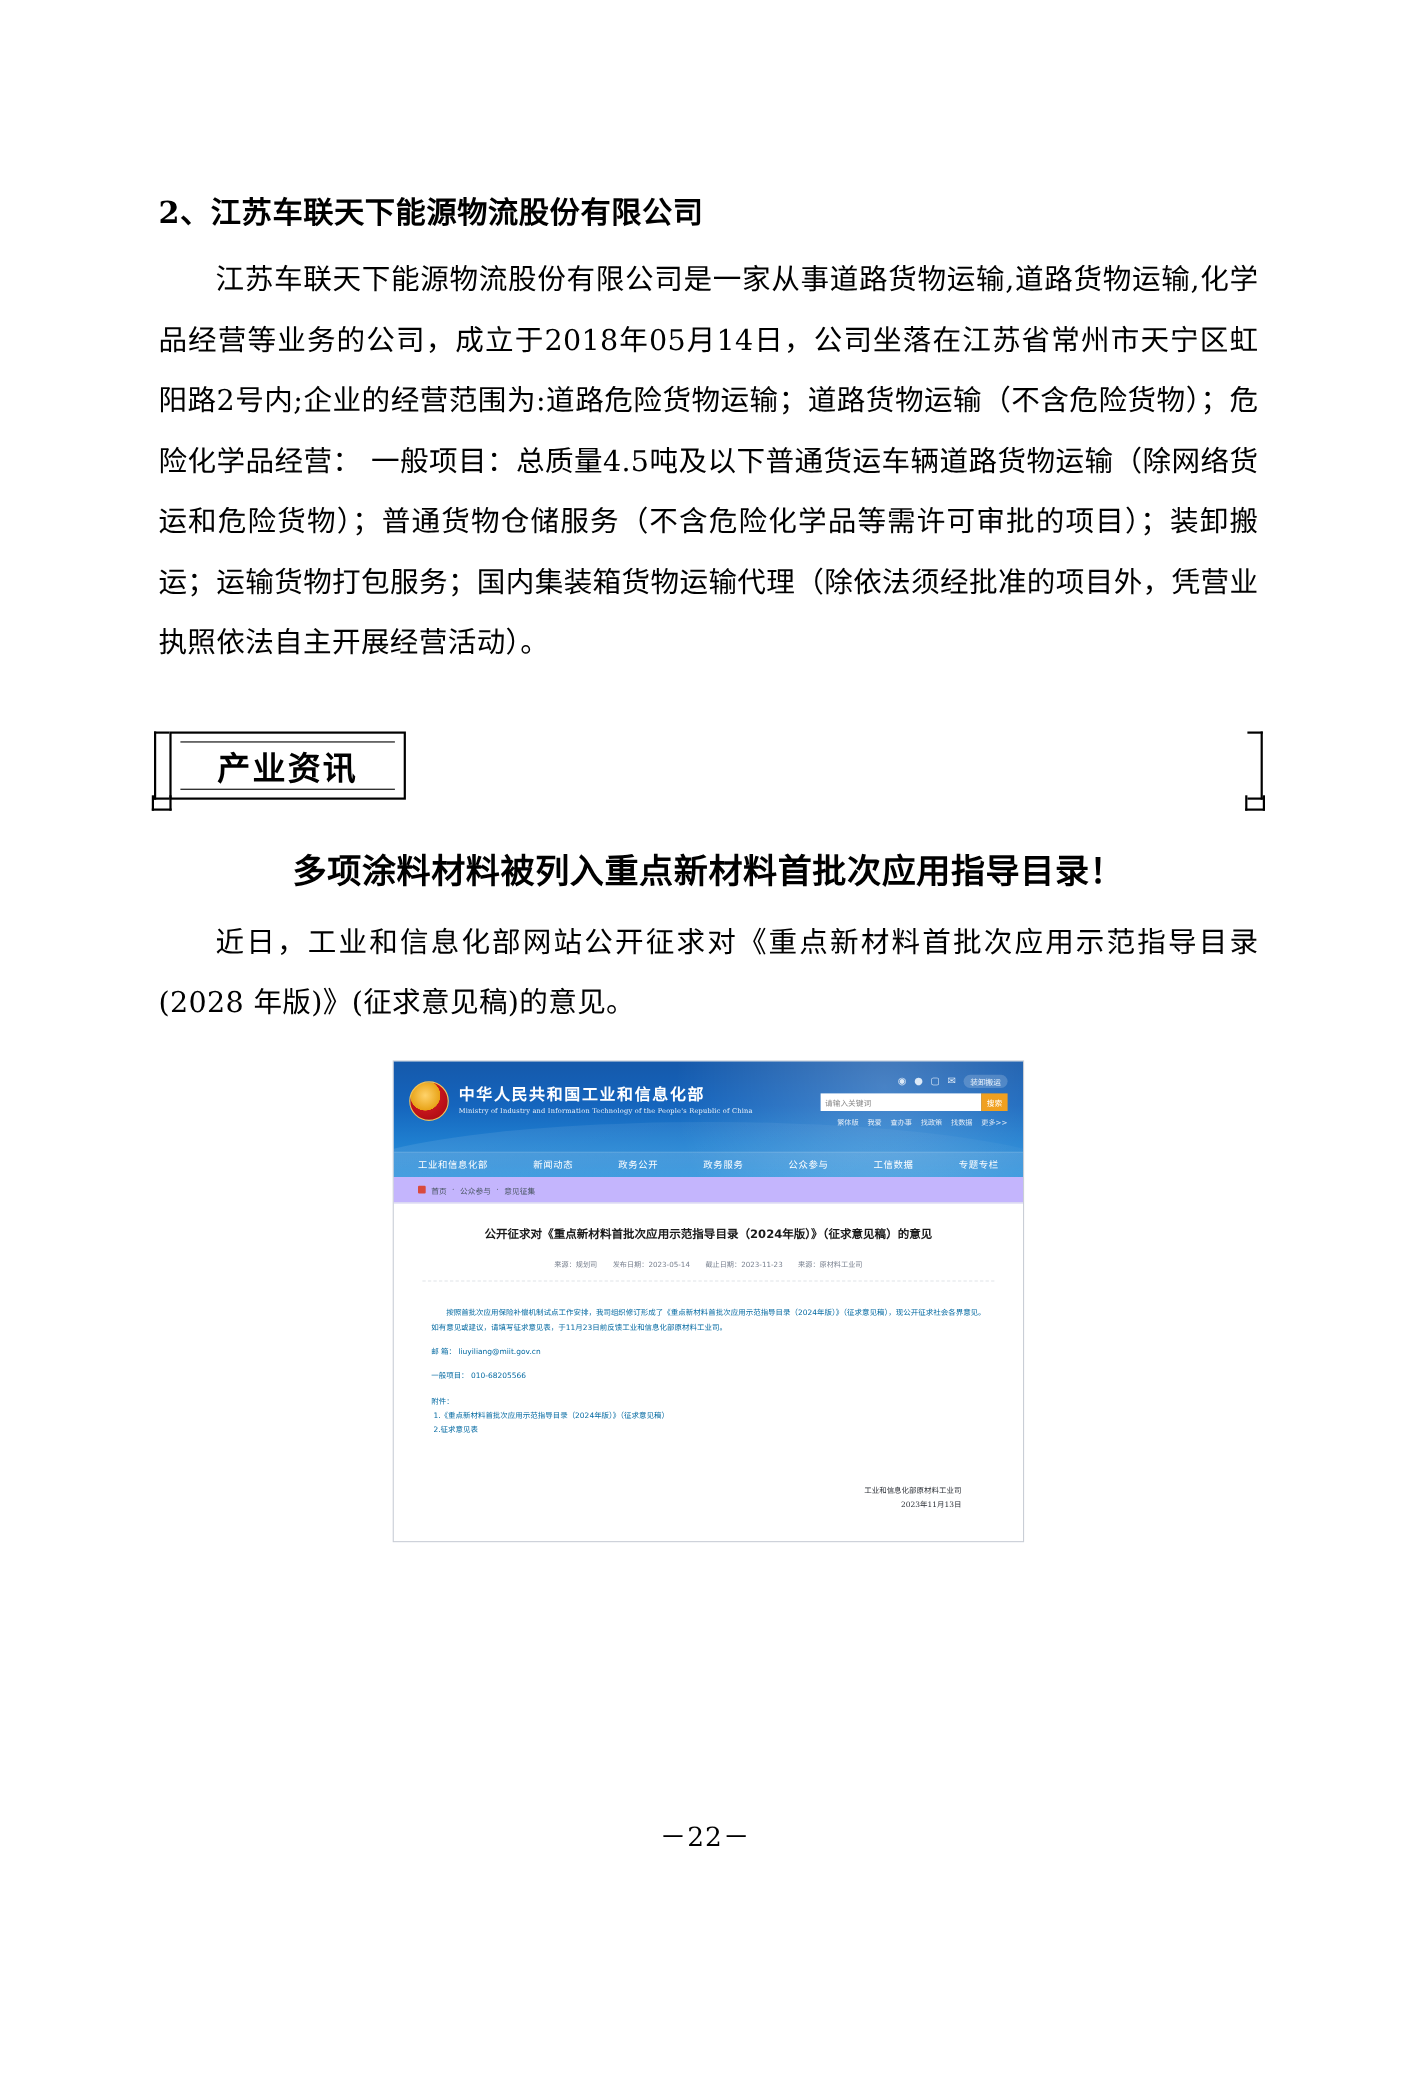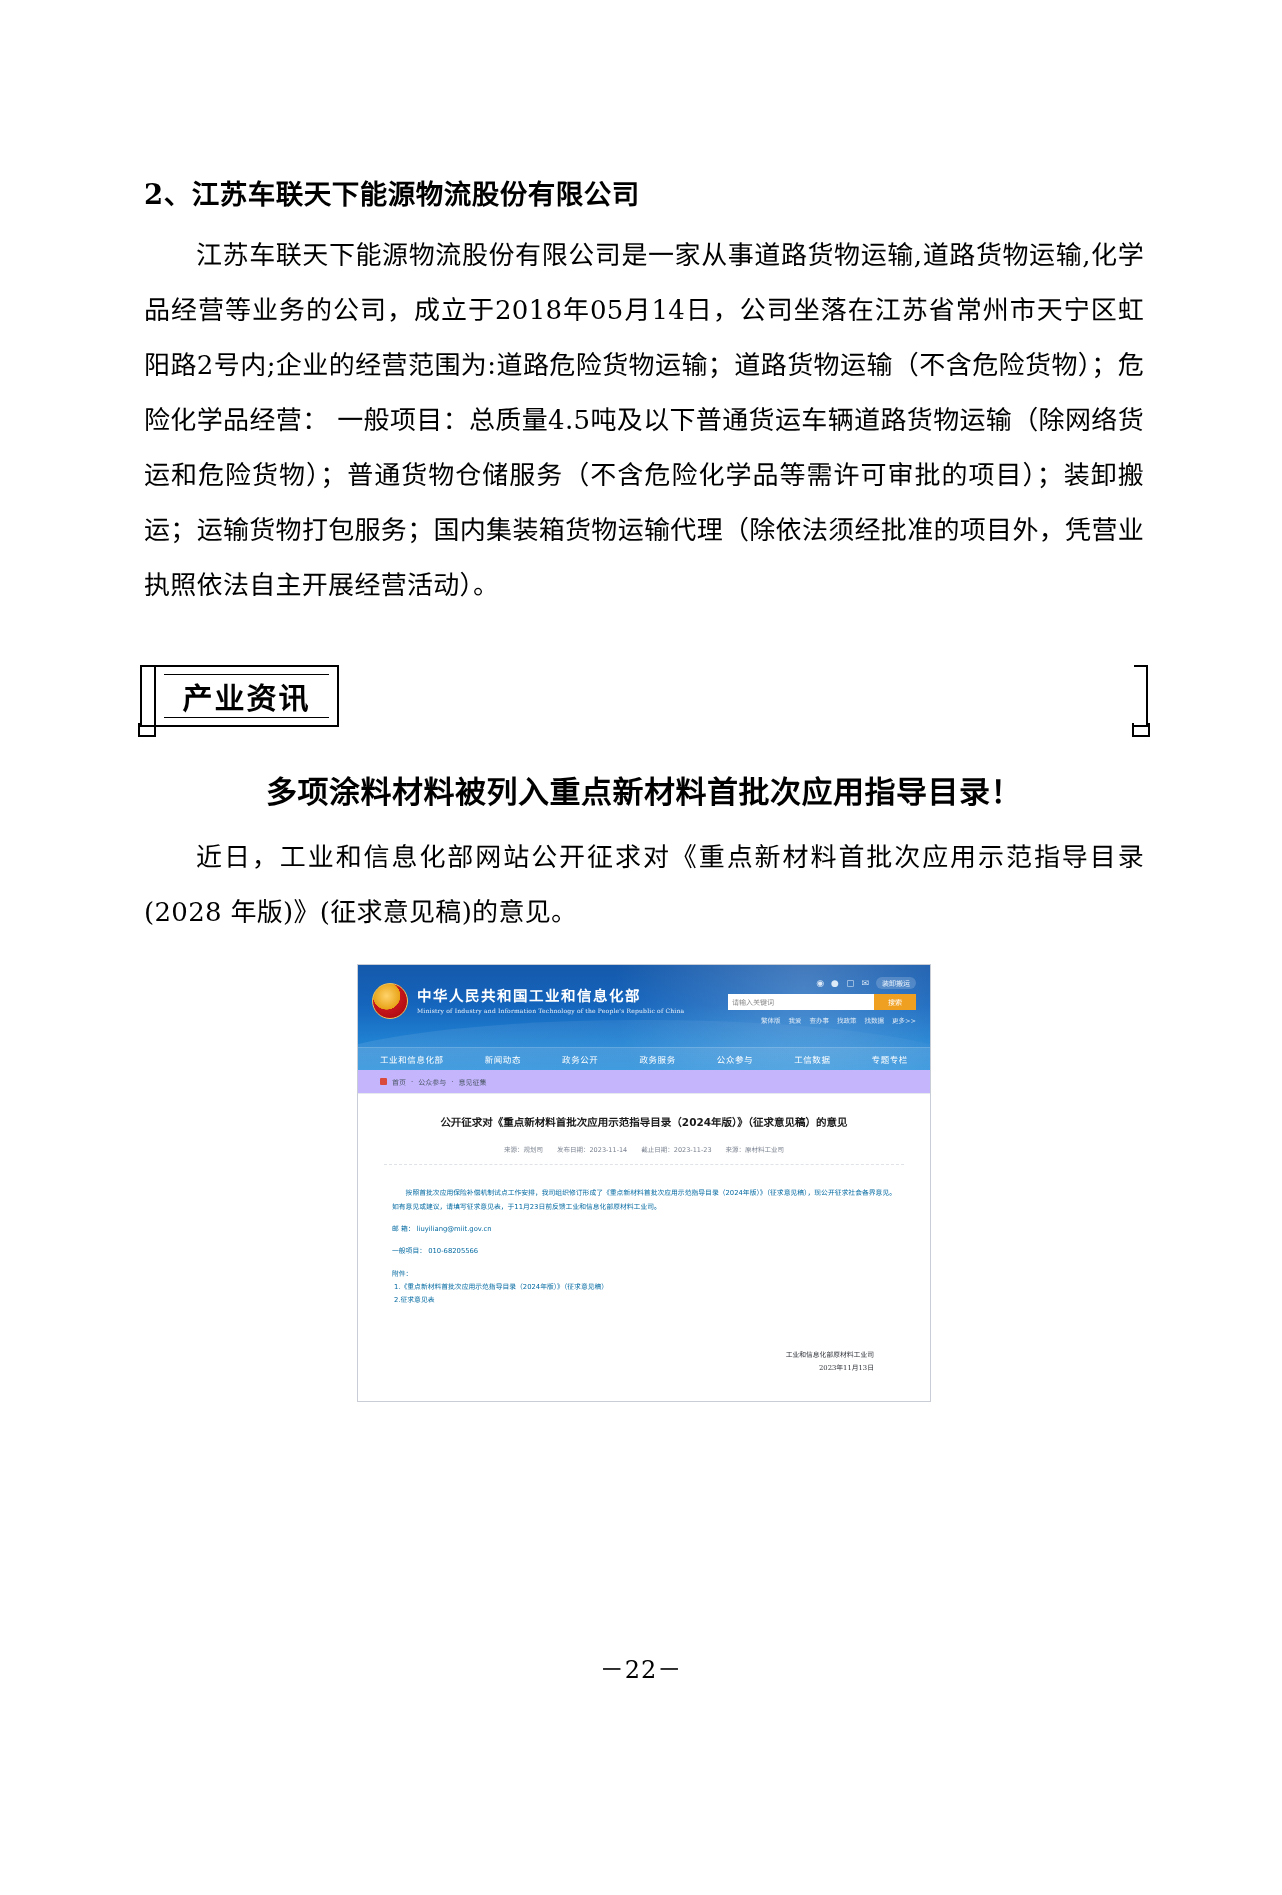--- a/index.html
+++ b/index.html
@@ -54,21 +54,21 @@
   .banner-wrap {
     position: relative;
     margin-top: 52px;
     margin-bottom: 10px;
     height: 80px;
   }
   .banner {
     position: absolute;
     left: 10px;
     top: 0;
-    width: 185px;
+    width: 215px;
     height: 62px;
     border: 2.5px solid #000;
     box-sizing: border-box;
     display: flex;
     align-items: center;
     justify-content: center;
   }
   .banner-inner {
     position: absolute;
     left: 8px;
@@ -205,21 +205,21 @@
     width: 138px;
     background: #fff;
     border: none;
     font-size: 7px;
     padding: 0 4px;
     color: #888;
     display: flex;
     align-items: center;
   }
   .searchbox .sbtn {
-    width: 42px;
+    width: 24px;
     background: #f0a020;
     color: #fff;
     font-size: 7px;
     display: flex;
     align-items: center;
     justify-content: center;
   }
   .hero-links {
     display: flex;
     gap: 8px;
@@ -389,21 +389,21 @@
         <span>·</span>
         <span>公众参与</span>
         <span>·</span>
         <span>意见征集</span>
       </div>
 
       <div class="doc-title">公开征求对《重点新材料首批次应用示范指导目录（2024年版）》（征求意见稿）的意见</div>
 
       <div class="doc-meta">
         <span>来源：规划司</span>
-        <span>发布日期：2023-11-14</span>
+        <span>发布日期：2023-05-14</span>
         <span>截止日期：2023-11-23</span>
         <span>来源：原材料工业司</span>
       </div>
 
       <div class="doc-body">
         <p class="doc-p indent">按照首批次应用保险补偿机制试点工作安排，我司组织修订形成了《重点新材料首批次应用示范指导目录（2024年版）》（征求意见稿），现公开征求社会各界意见。如有意见或建议，请填写征求意见表，于11月23日前反馈工业和信息化部原材料工业司。</p>
         <p class="doc-p">
           <span>邮 箱：</span>
           <span>liuyiliang@miit.gov.cn</span>
         </p>

